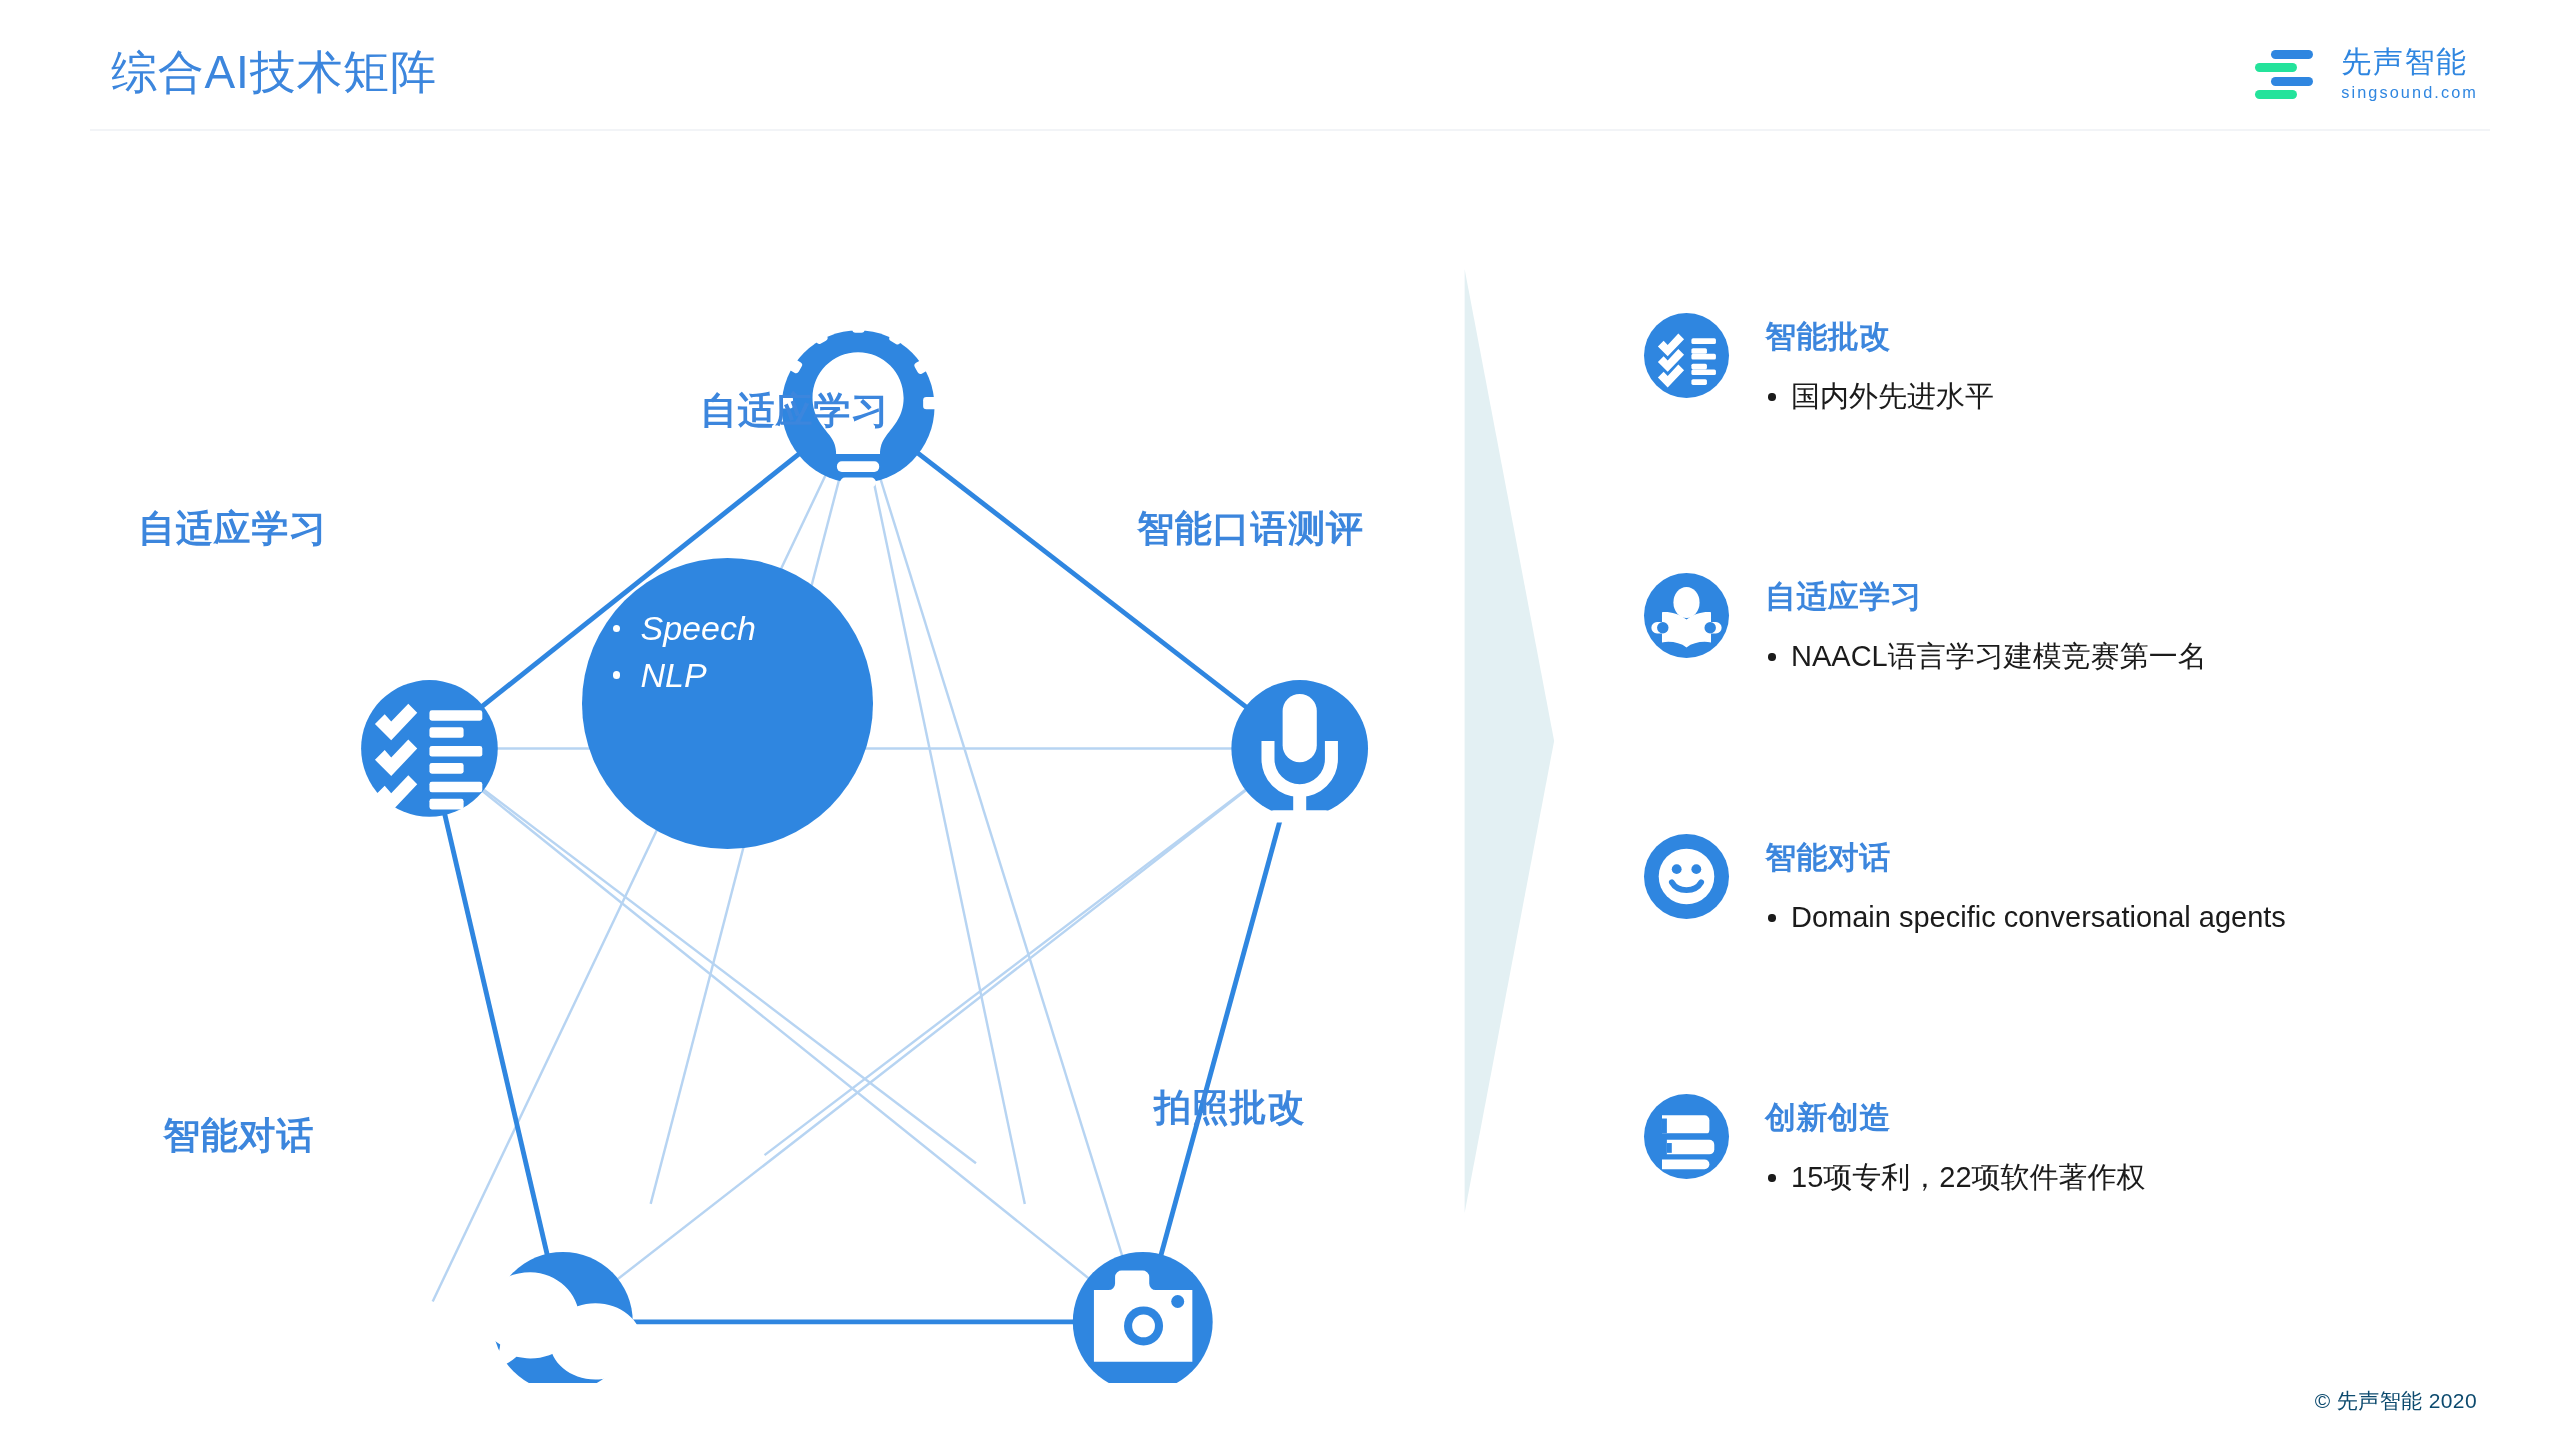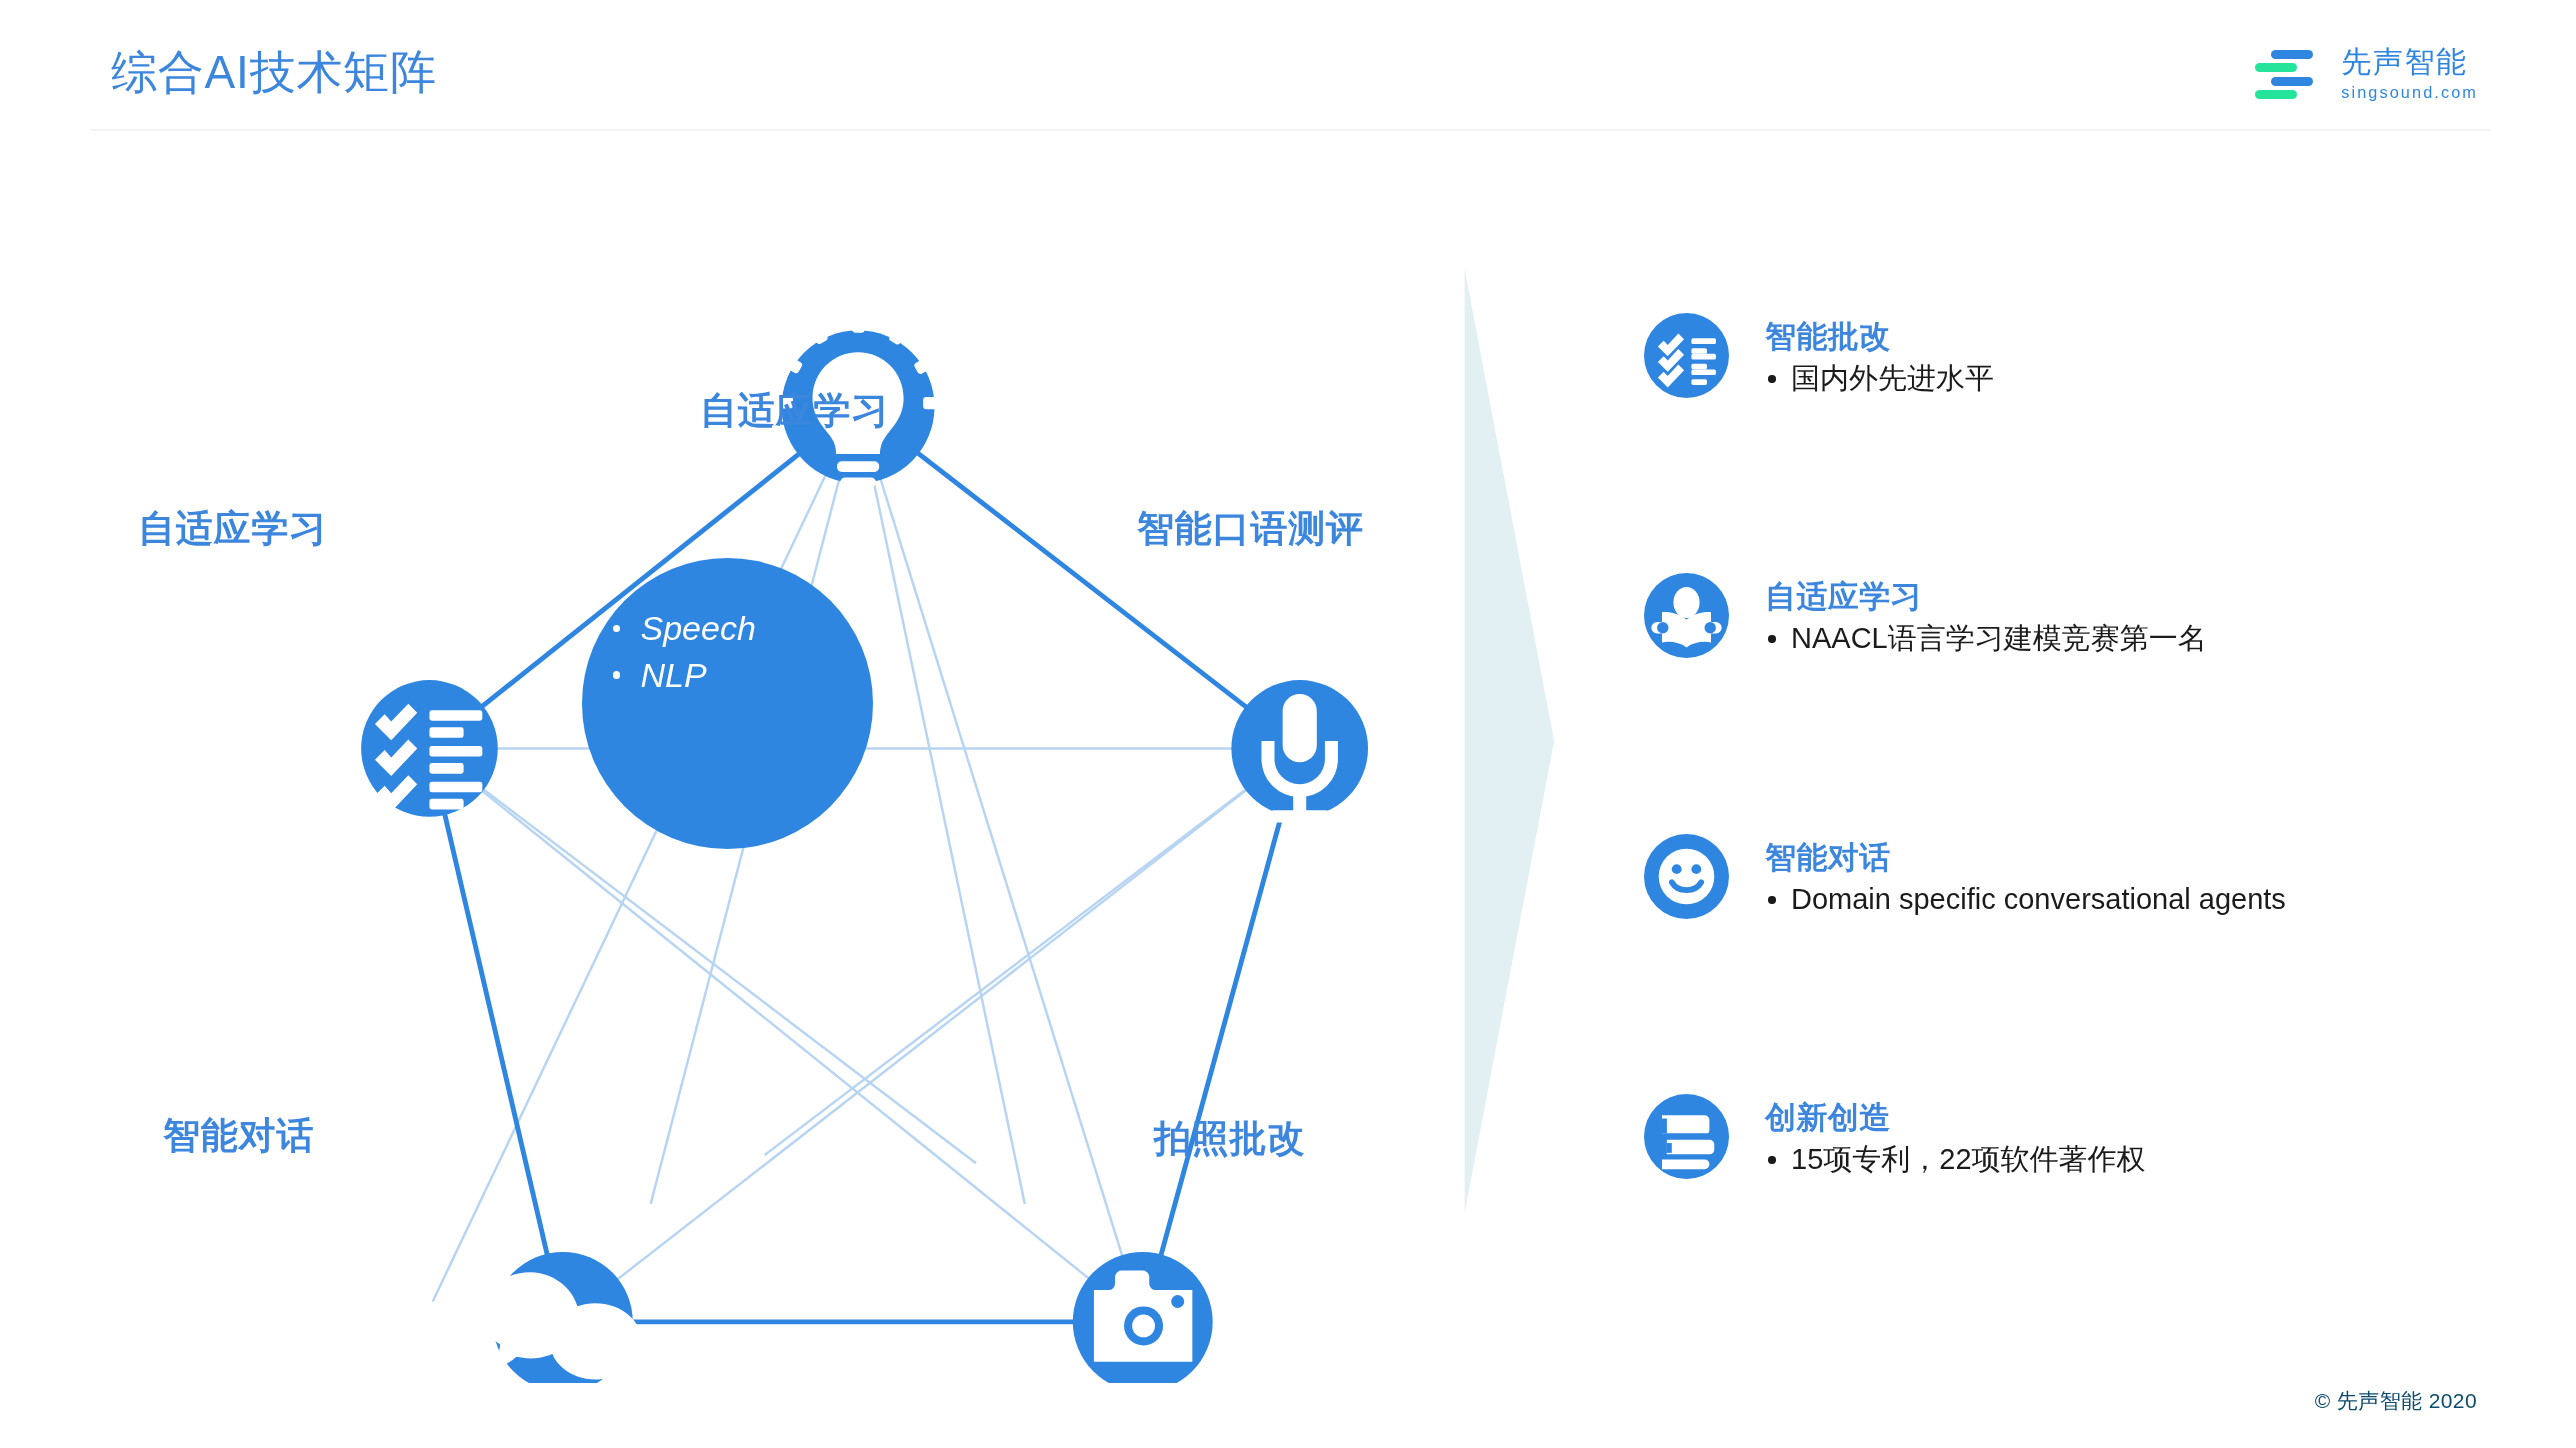--- a/index.html
+++ b/index.html
@@ -165,20 +165,21 @@
   }
   .feature-body { padding-top: 3.3px; }
   .feature-title {
     font-size: 31px;
     font-weight: 700;
     color: #3c86dd;
     letter-spacing: 0.4px;
     white-space: nowrap;
   }
   .feature-bullet {
+    margin-top: 18px;
     font-size: 29px;
     color: #1b1b1b;
     line-height: 1.38;
     position: relative;
     padding-left: 26px;
     max-width: 732px;
   }
   .feature-bullet:before {
     content: "";
     position: absolute;
@@ -316,21 +317,21 @@
         <circle cx="1106" cy="1330" r="14" fill="#ffffff"></circle>
         <circle cx="1148" cy="1300" r="8" fill="#2f86e0"></circle>
       </g>
     </g>
   </svg>
 
   <div class="node-label" style="left:456px; top:142px;">自适应学习</div>
   <div class="node-label" style="left:-106px; top:260px;">自适应学习</div>
   <div class="node-label" style="left:893px; top:260px;">智能口语测评</div>
   <div class="node-label" style="left:-81px; top:867px;">智能对话</div>
-  <div class="node-label" style="left:910px; top:870px;">拍照批改</div>
+  <div class="node-label" style="left:910px; top:839px;">拍照批改</div>
 
   <div id="center-hub">
     <ul>
       <li>Speech</li>
       <li>NLP</li>
     </ul>
   </div>
 </div>
 
 <svg id="flow-arrow" viewBox="0 0 130 1160">

